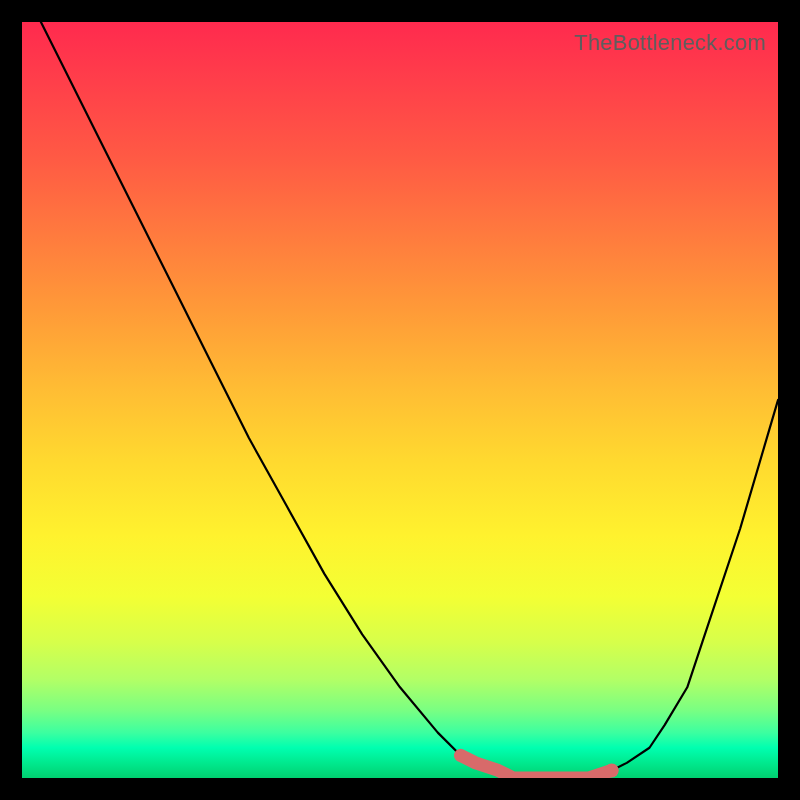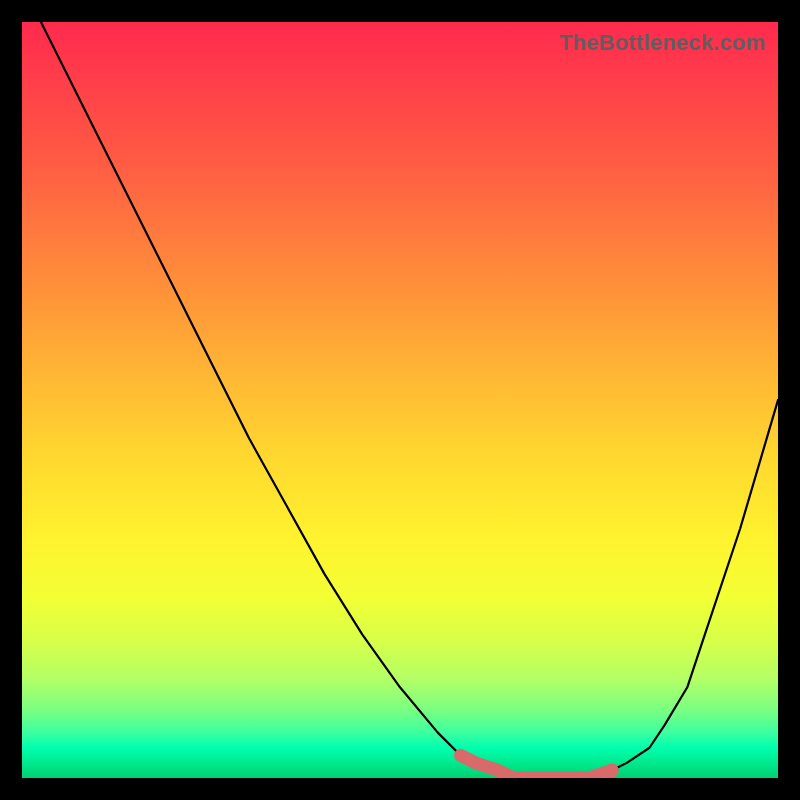--- a/index.html
+++ b/index.html
@@ -34,21 +34,21 @@
       #00e98e 98%,
       #00d070 100%
     );
   }
   .watermark {
     position: absolute;
     top: 8px;
     right: 12px;
     font-family: Arial, Helvetica, sans-serif;
     font-size: 22px;
-    font-weight: 700;
+    font-weight: 400;
     color: #5e5e5e;
     letter-spacing: 0.2px;
   }
   svg.curve {
     position: absolute;
     left: 0; top: 0;
     width: 756px; height: 756px;
   }
 </style>
 </head>

